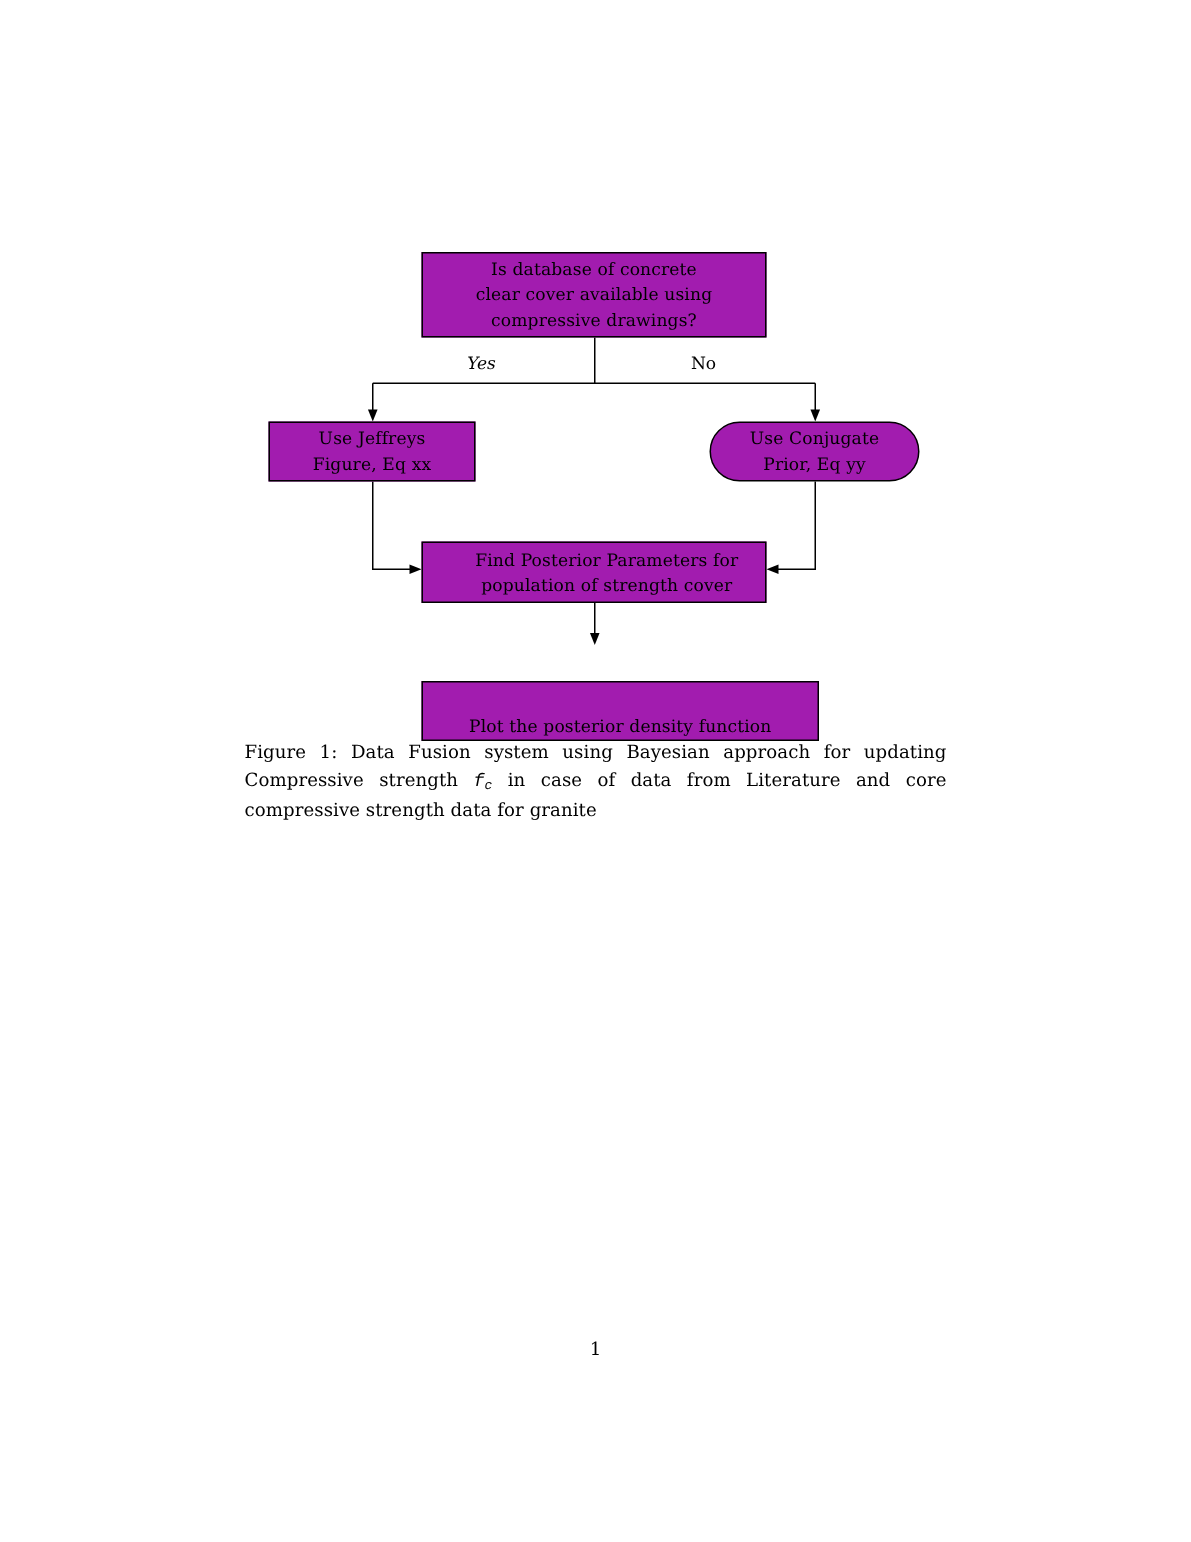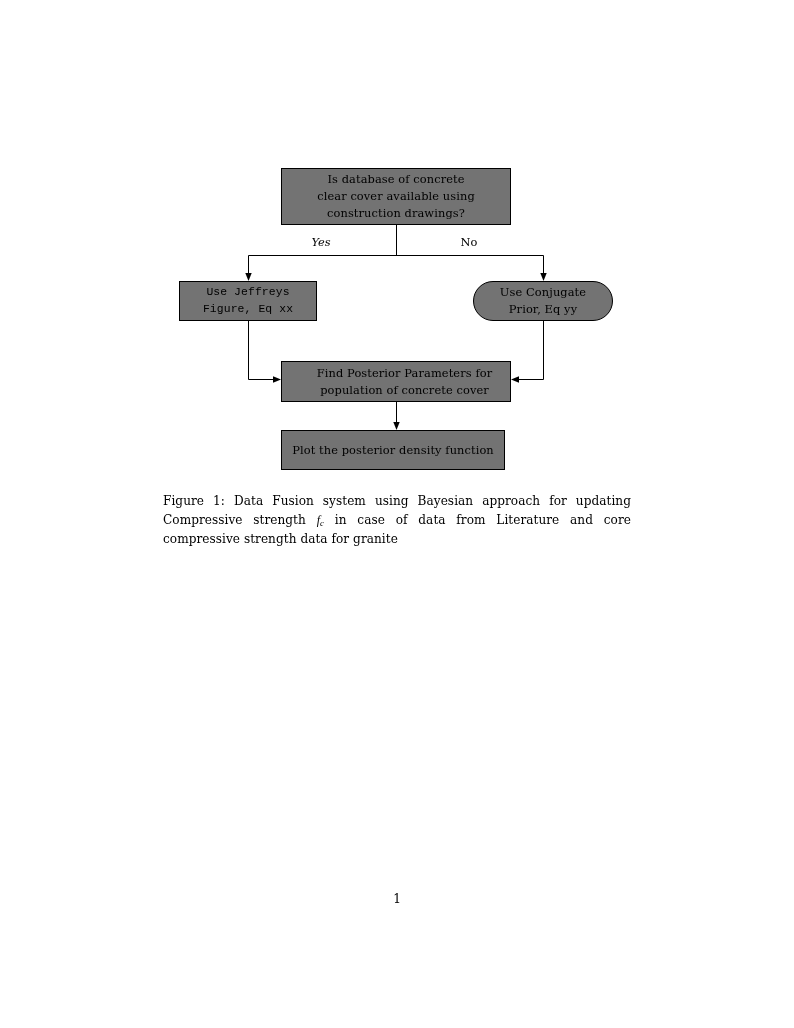--- a/index.html
+++ b/index.html
@@ -30,39 +30,39 @@
     left: 0;
     top: 0;
     width: 794px;
     height: 480px;
   }
 
   .node {
     position: absolute;
     box-sizing: border-box;
     border: 1px solid #000000;
-    background: #737373;
+    background: #a21caf;
     display: flex;
     flex-direction: column;
     align-items: center;
     justify-content: center;
     text-align: center;
     font-size: 11.4px;
     line-height: 1.48;
     letter-spacing: 0.1px;
     white-space: nowrap;
   }
   .node .line { display: block; }
 
   
   #node-question { left: 281px; top: 168px;  width: 230px; height: 57px; }
-  #node-jeffreys { left: 179px; top: 281px;  width: 138px; height: 40px; font-family: Liberation Mono, monospace; }
+  #node-jeffreys { left: 179px; top: 281px;  width: 138px; height: 40px; }
   #node-conjugate{ left: 473px; top: 281px;  width: 140px; height: 40px; border-radius: 20px; }
   #node-posterior{ left: 281px; top: 361px;  width: 230px; height: 41px; padding-left: 17px; }
-  #node-plot     { left: 281px; top: 430px;  width: 224px; height: 40px; }
+  #node-plot     { left: 281px; top: 454px;  width: 265px; height: 40px; justify-content: flex-end; }
 
   
   .branch-label {
     position: absolute;
     font-size: 11.4px;
     line-height: 1;
     transform: translateX(-50%);
     white-space: nowrap;
   }
   #label-yes { left: 321px; top: 237px; font-style: italic; }
@@ -87,21 +87,21 @@
     top: 492px;
     width: 468px;
     font-size: 12.1px;
     line-height: 1.56;
     text-align: justify;
     text-justify: inter-word;
     letter-spacing: 0.05px;
   }
   #caption .math {
     font-style: italic;
-    font-family: Liberation Serif, serif;
+    font-family: Liberation Mono, monospace;
   }
   #caption .math sub {
     font-style: italic;
     font-size: 0.72em;
     vertical-align: -0.22em;
   }
 
   
   #page-number {
     position: absolute;
@@ -138,39 +138,39 @@
       <polyline points="543.5,321 543.5,379.5 517,379.5"></polyline>
       <polygon points="511,379.5 519,376.3 519,382.7"></polygon>
 
       <line x1="396.5" y1="402" x2="396.5" y2="424"></line>
       <polygon points="396.5,430 393.3,422 399.7,422"></polygon>
     </svg>
 
     <div class="node" id="node-question">
       <span class="line">Is database of concrete</span>
       <span class="line">clear cover available using</span>
-      <span class="line">construction drawings?</span>
+      <span class="line">compressive drawings?</span>
     </div>
 
     <span class="branch-label" id="label-yes">Yes</span>
     <span class="branch-label" id="label-no">No</span>
 
     <div class="node" id="node-jeffreys">
       <span class="line">Use Jeffreys</span>
       <span class="line">Figure, Eq xx</span>
     </div>
 
     <div class="node" id="node-conjugate">
       <span class="line">Use Conjugate</span>
       <span class="line">Prior, Eq yy</span>
     </div>
 
     <div class="node" id="node-posterior">
       <span class="line">Find Posterior Parameters for</span>
-      <span class="line">population of concrete cover</span>
+      <span class="line">population of strength cover</span>
     </div>
 
     <div class="node" id="node-plot">
       <span class="line">Plot the posterior density function</span>
     </div>
   </div>
 
   <div id="caption"><span>Figure 1:</span> <span>Data Fusion system using Bayesian approach for updating Compressive strength</span> <span class="math"><span>f</span><sub>c</sub></span> <span>in case of data from Literature and core compressive strength data for granite</span></div>
 
   <div id="page-number">1</div>

